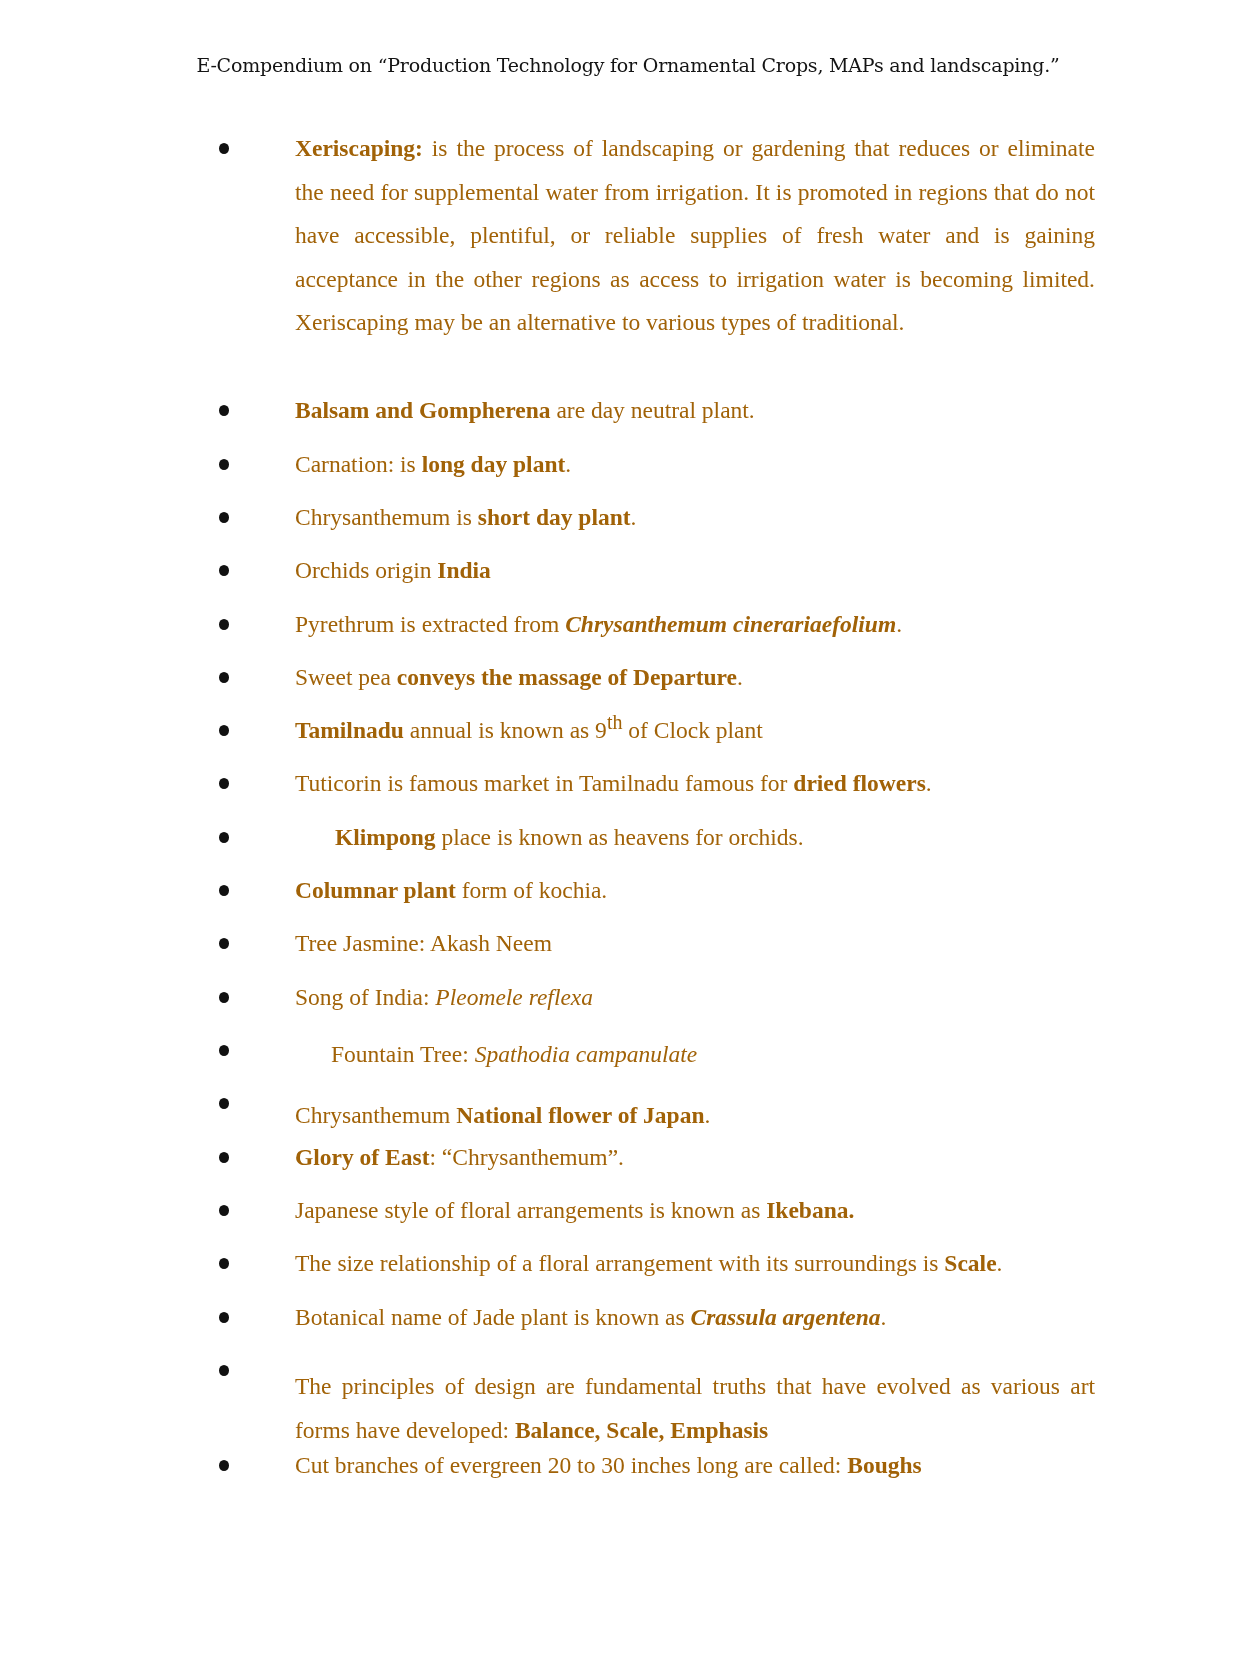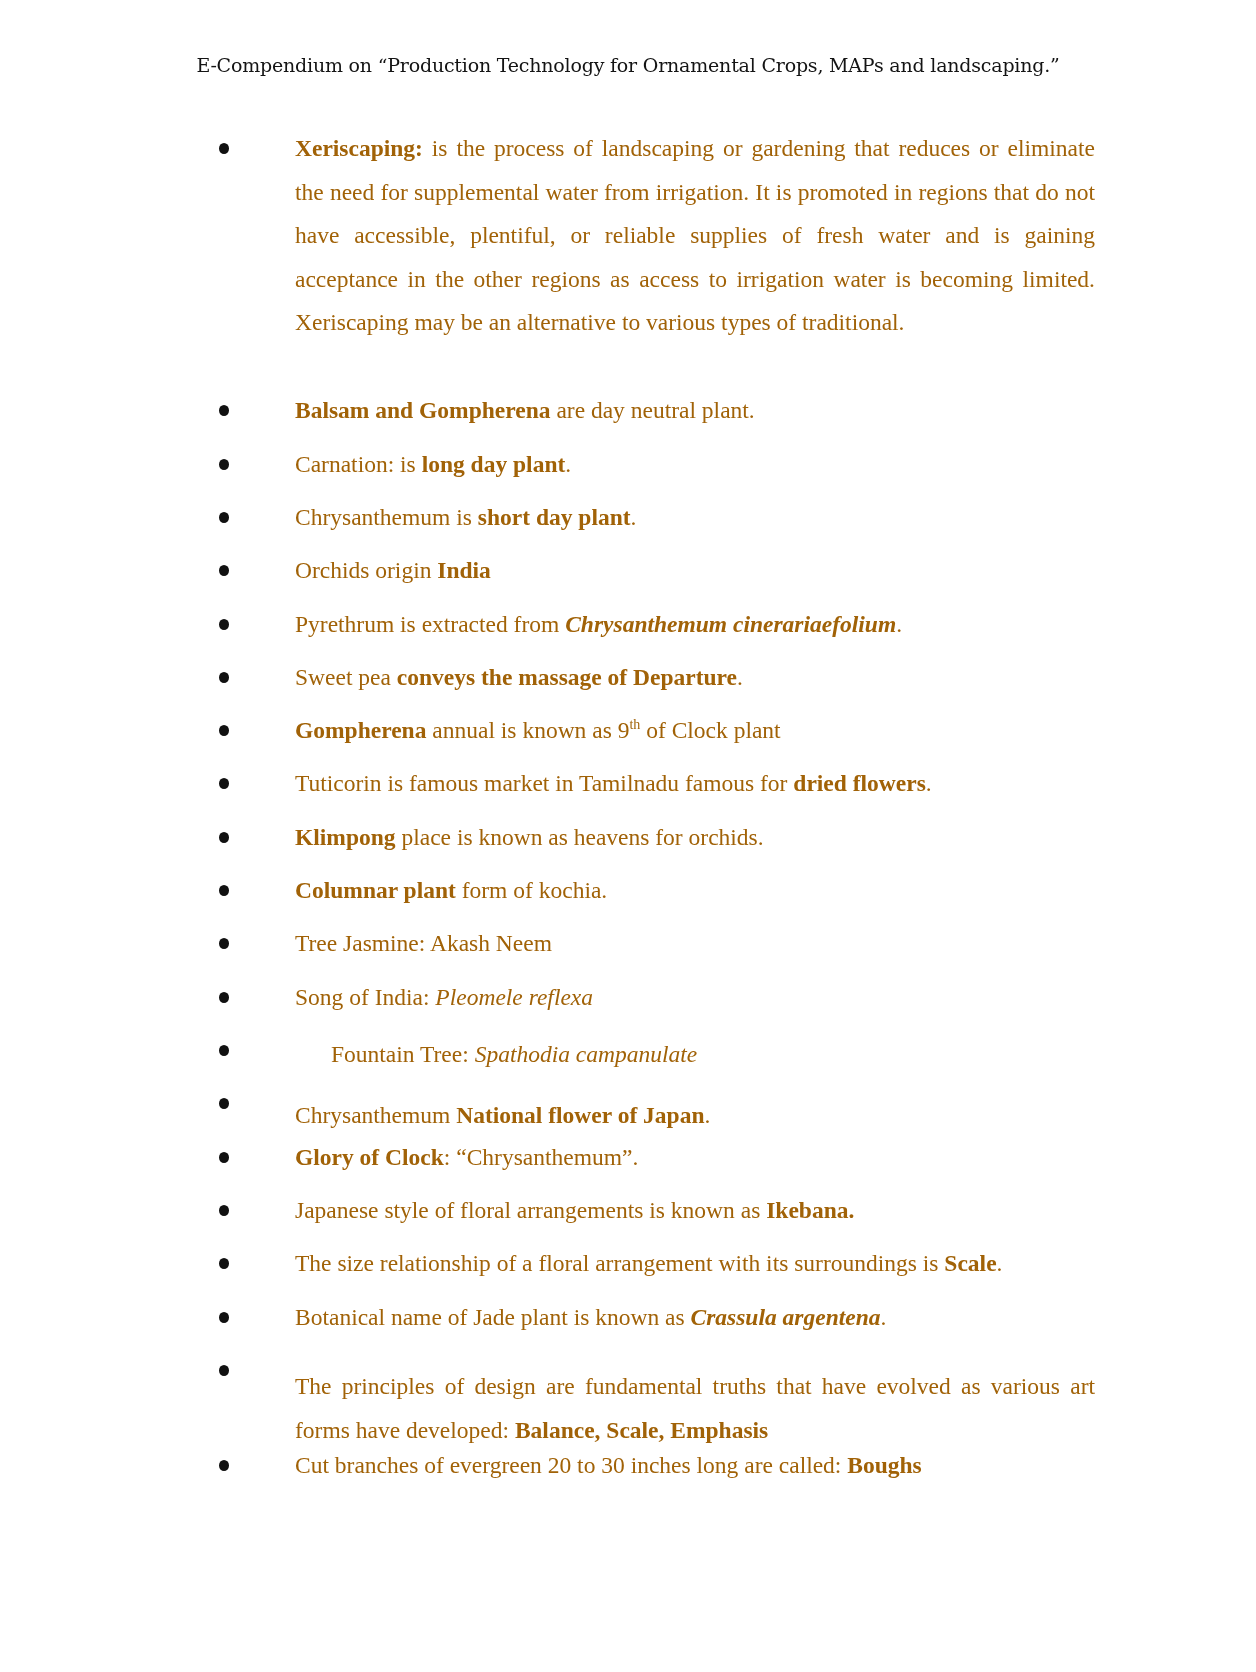--- a/index.html
+++ b/index.html
@@ -57,21 +57,21 @@
       text-align: justify;
       color: #a16207;
     }
     .bullet-text.single {
       text-align: left;
       white-space: nowrap;
     }
     .seg-b { font-weight: bold; }
     .seg-i { font-style: italic; }
     .seg-bi { font-weight: bold; font-style: italic; }
-    .seg-sup { font-size: 14px; vertical-align: super; line-height: 0; }
+    .seg-sup { font-size: 20px; vertical-align: super; line-height: 0; }
   </style>
 </head>
 <body>
 
 <div class="page-header">E-Compendium on “Production Technology for Ornamental Crops, MAPs and landscaping.”</div>
 
 <ul class="bullet-list" id="bullet-list">
     <li class="bullet-item" style="top: 127px;">
     <span class="bullet-dot" style="top: 16px;"></span>
     <div class="bullet-text" style="top: 0px;"><span class="seg-b">Xeriscaping:</span><span> is the process of landscaping or gardening that reduces or eliminate the need for supplemental water from irrigation. It is promoted in regions that do not have accessible, plentiful, or reliable supplies of fresh water and is gaining acceptance in the other regions as access to irrigation water is becoming limited. Xeriscaping may be an alternative to various types of traditional.</span></div>
@@ -95,29 +95,29 @@
     <li class="bullet-item" style="top: 603px;">
     <span class="bullet-dot" style="top: 16px;"></span>
     <div class="bullet-text single" style="top: 0px;"><span>Pyrethrum is extracted from </span><span class="seg-bi">Chrysanthemum cinerariaefolium</span><span>.</span></div>
   </li>
     <li class="bullet-item" style="top: 656px;">
     <span class="bullet-dot" style="top: 16px;"></span>
     <div class="bullet-text single" style="top: 0px;"><span>Sweet pea </span><span class="seg-b">conveys the massage of Departure</span><span>.</span></div>
   </li>
     <li class="bullet-item" style="top: 709px;">
     <span class="bullet-dot" style="top: 16px;"></span>
-    <div class="bullet-text single" style="top: 0px;"><span class="seg-b">Gompherena</span><span> annual is known as 9</span><span class="seg-sup">th</span><span> of Clock plant</span></div>
+    <div class="bullet-text single" style="top: 0px;"><span class="seg-b">Tamilnadu</span><span> annual is known as 9</span><span class="seg-sup">th</span><span> of Clock plant</span></div>
   </li>
     <li class="bullet-item" style="top: 762px;">
     <span class="bullet-dot" style="top: 16px;"></span>
     <div class="bullet-text single" style="top: 0px;"><span>Tuticorin is famous market in Tamilnadu famous for </span><span class="seg-b">dried flowers</span><span>.</span></div>
   </li>
     <li class="bullet-item" style="top: 816px;">
     <span class="bullet-dot" style="top: 16px;"></span>
-    <div class="bullet-text single" style="top: 0px;"><span class="seg-b">Klimpong</span><span> place is known as heavens for orchids.</span></div>
+    <div class="bullet-text single" style="top: 0px; margin-left: 40px;"><span class="seg-b">Klimpong</span><span> place is known as heavens for orchids.</span></div>
   </li>
     <li class="bullet-item" style="top: 869px;">
     <span class="bullet-dot" style="top: 16px;"></span>
     <div class="bullet-text single" style="top: 0px;"><span class="seg-b">Columnar plant</span><span> form of kochia.</span></div>
   </li>
     <li class="bullet-item" style="top: 922px;">
     <span class="bullet-dot" style="top: 16px;"></span>
     <div class="bullet-text single" style="top: 0px;"><span>Tree Jasmine: Akash Neem</span></div>
   </li>
     <li class="bullet-item" style="top: 976px;">
@@ -127,21 +127,21 @@
     <li class="bullet-item" style="top: 1029px;">
     <span class="bullet-dot" style="top: 16px;"></span>
     <div class="bullet-text single" style="top: 4px; margin-left: 36px;"><span>Fountain Tree: </span><span class="seg-i">Spathodia campanulate</span></div>
   </li>
     <li class="bullet-item" style="top: 1082px;">
     <span class="bullet-dot" style="top: 16px;"></span>
     <div class="bullet-text single" style="top: 12px;"><span>Chrysanthemum </span><span class="seg-b">National flower of Japan</span><span>.</span></div>
   </li>
     <li class="bullet-item" style="top: 1136px;">
     <span class="bullet-dot" style="top: 16px;"></span>
-    <div class="bullet-text single" style="top: 0px;"><span class="seg-b">Glory of Clock</span><span>: “Chrysanthemum”.</span></div>
+    <div class="bullet-text single" style="top: 0px;"><span class="seg-b">Glory of East</span><span>: “Chrysanthemum”.</span></div>
   </li>
     <li class="bullet-item" style="top: 1189px;">
     <span class="bullet-dot" style="top: 16px;"></span>
     <div class="bullet-text single" style="top: 0px;"><span>Japanese style of floral arrangements is known as </span><span class="seg-b">Ikebana.</span></div>
   </li>
     <li class="bullet-item" style="top: 1242px;">
     <span class="bullet-dot" style="top: 16px;"></span>
     <div class="bullet-text single" style="top: 0px;"><span>The size relationship of a floral arrangement with its surroundings is </span><span class="seg-b">Scale</span><span>.</span></div>
   </li>
     <li class="bullet-item" style="top: 1296px;">

